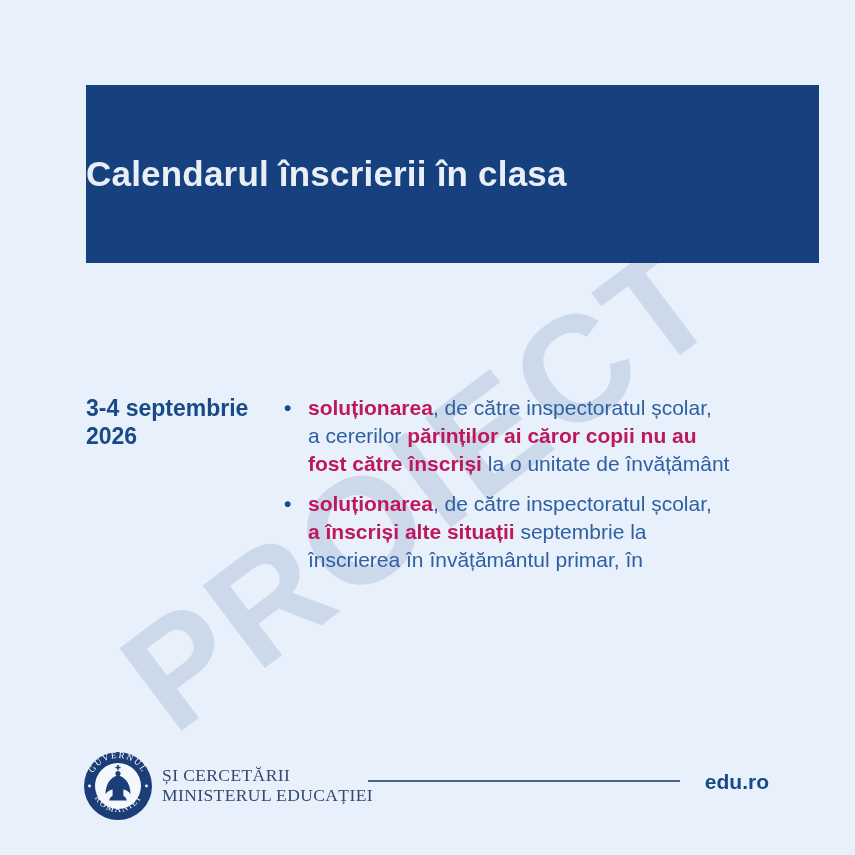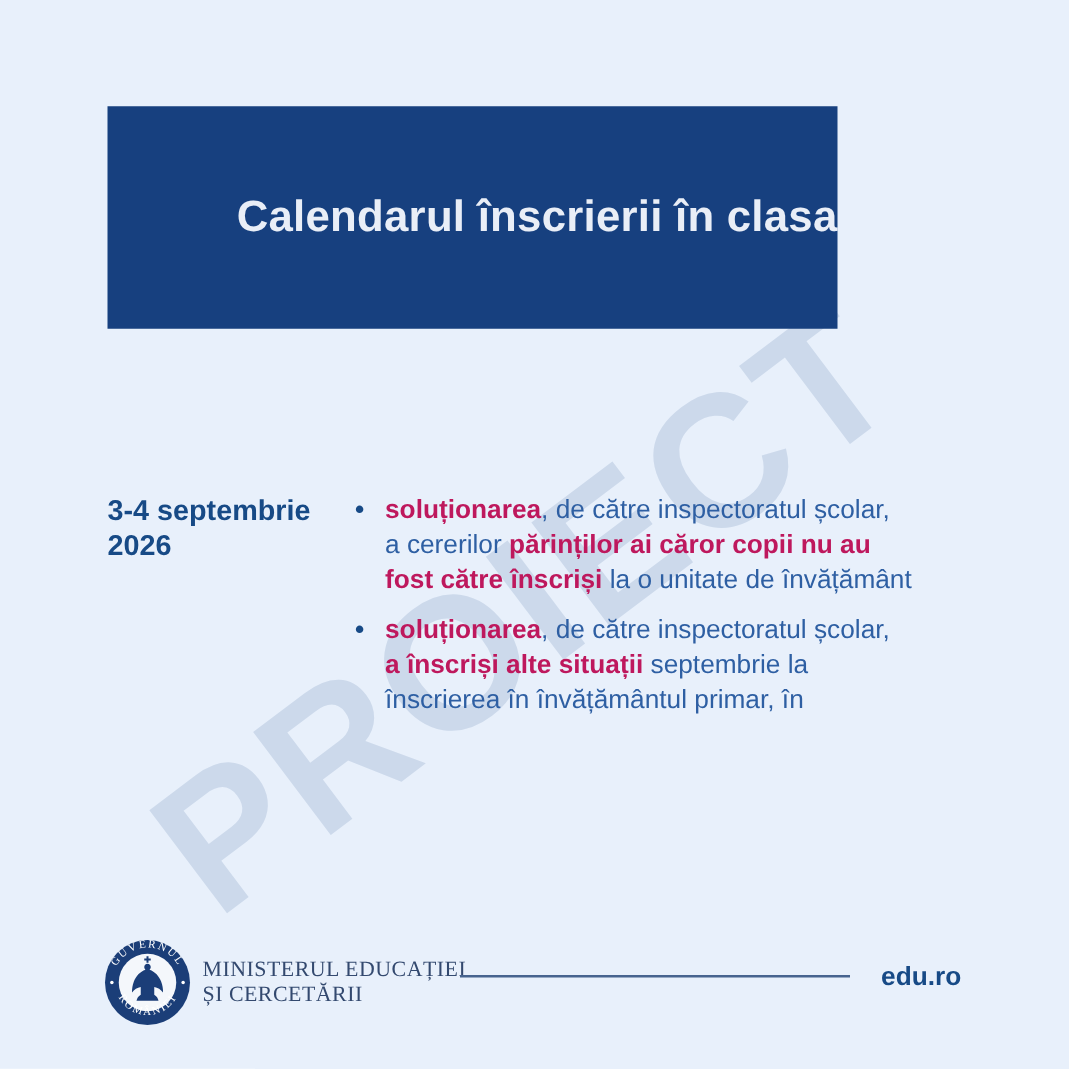--- a/index.html
+++ b/index.html
@@ -11,23 +11,23 @@
   
   .watermark {
     position:absolute; left:30px; top:400px; width:780px;
     text-align:center; font-size:150px; font-weight:800;
     letter-spacing:4px; color:#ccd9eb;
     transform:rotate(-37deg); transform-origin:center;
     z-index:0; user-select:none; white-space:nowrap;
   }
   
   .band {
-    position:absolute; left:86px; top:85px; width:584px; height:178px;
+    position:absolute; left:86px; top:85px; width:733px; height:178px;
     background:#17407f; z-index:1;
-    display:flex; flex-direction:column; justify-content:center; align-items:flex-end;
+    display:flex; flex-direction:column; justify-content:center; align-items:flex-start;
   }
   .band .line {
     color:#e9eef7; font-size:35px; font-weight:700; line-height:58px;
     white-space:nowrap; letter-spacing:0.2px;
   }
   
   .content {
     position:absolute; left:86px; top:394px; width:692px;
     display:flex; z-index:1;
   }
@@ -90,20 +90,20 @@
         <textPath href="#arcBottom" startOffset="50%" text-anchor="middle">ROMÂNIEI</textPath>
       </text>
       <circle cx="7.5" cy="36" r="1.4" fill="#ffffff"></circle>
       <circle cx="64.5" cy="36" r="1.4" fill="#ffffff"></circle>
       <g fill="#1b3e78">
         <path d="M35.2 15 h1.6 v1.8 h1.8 v1.5 h-1.8 v1.8 h-1.6 v-1.8 h-1.8 v-1.5 h1.8 z"></path>
         <path d="M36 21 c-1.5 0 -2.6 1.2 -2.6 2.6 0 .9 .4 1.7 1 2.2 -4.5 1.6 -7.6 5 -9.3 9.4 -1.1 2.8 -1.6 5.8 -1.5 8.8 1.8 -2.4 4.2 -3.9 7 -4.4 l0 6.2 c-1.9 1.2 -3 2.7 -3.4 4.8 h17.6 c-.4 -2.1 -1.5 -3.6 -3.4 -4.8 l0 -6.2 c2.8 .5 5.2 2 7 4.4 .1 -3 -.4 -6 -1.5 -8.8 -1.7 -4.4 -4.8 -7.8 -9.3 -9.4 .6 -.5 1 -1.3 1 -2.2 0 -1.4 -1.1 -2.6 -2.6 -2.6 z"></path>
       </g>
     </svg>
     <div class="ministry">
+      <div>ȘI CERCETĂRII</div>
       <div>MINISTERUL EDUCAȚIEI</div>
-      <div>ȘI CERCETĂRII</div>
     </div>
     <div class="divider"></div>
     <div class="site">edu.ro</div>
   </footer>
 
 </div>
 
 </body></html>

